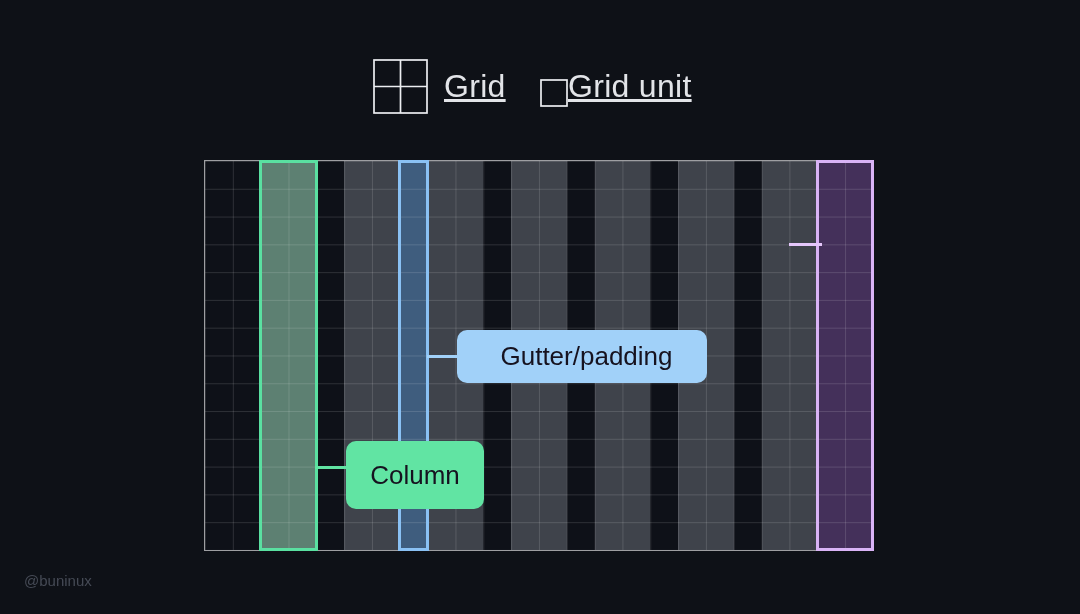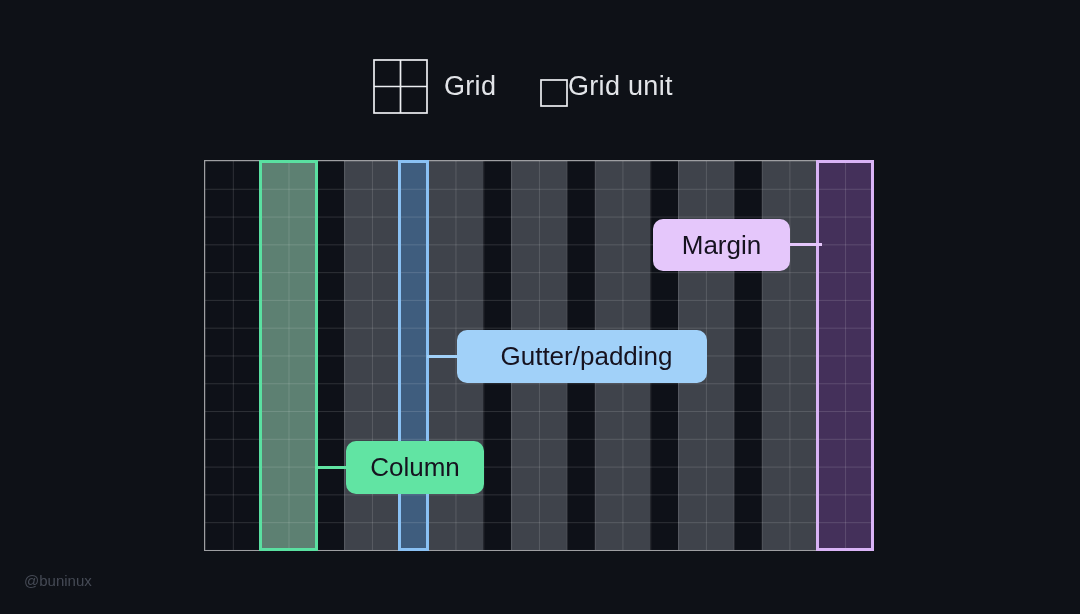--- a/index.html
+++ b/index.html
@@ -9,42 +9,42 @@
     --margin-label-bg:#e5c7fb; --gutter-label-bg:#a1d1f9; --column-label-bg:#61e4a3;
     --watermark-color:#454a55;
   }
   *{box-sizing:border-box; margin:0; padding:0;}
   html,body{background:var(--page-bg);}
   body{font-family:"Liberation Sans", sans-serif;}
   .page{position:relative; width:1080px; height:614px; background:var(--page-bg); overflow:hidden;}
 
   
   .legend-item{position:absolute; display:flex; align-items:center;}
-  .legend-label{color:var(--legend-text); font-size:27px; font-weight:500; letter-spacing:0.3px; line-height:55px;}
+  .legend-label{color:var(--legend-text); font-size:32px; font-weight:500; letter-spacing:0.3px; line-height:55px;text-decoration:underline;}
   .icon-wrap{display:inline-block; line-height:0;}
 
   
   .grid{position:absolute; left:204px; top:160px; width:670px; height:391px;
         border:1px solid var(--grid-border); background:var(--cell-dark);}
   .grid > *{position:absolute;}
   .gray-col{top:0; height:100%; background:var(--cell-gray); z-index:1;}
   .stripe-fill{top:-1px; height:calc(100% + 2px); z-index:2;}
   .stripe-border{top:-1px; height:calc(100% + 2px); z-index:4; background:transparent; border-style:solid; border-width:3px;}
   .gridlines{left:0; top:0; width:100%; height:100%; z-index:3; pointer-events:none;
     background-image:
       linear-gradient(to right, var(--grid-line) 1px, transparent 1px),
       linear-gradient(to bottom, var(--grid-line) 1px, transparent 1px);
     background-size:27.8333px 100%, 100% 27.7857px;}
 
   
   .callout{position:absolute; display:flex; align-items:center; justify-content:center;
            border-radius:10px; color:var(--label-text); font-size:26px; font-weight:500; z-index:6;}
   .callout.margin{left:653px; top:219px; width:137px; height:52px; background:var(--margin-label-bg);}
   .callout.gutter{left:457px; top:330px; width:250px; height:53px; background:var(--gutter-label-bg);padding-left:9px;}
-  .callout.column{left:346px; top:441px; width:138px; height:53px; background:var(--column-label-bg);}
+  .callout.column{left:346px; top:441px; width:138px; height:68px; background:var(--column-label-bg);}
   .connector{position:absolute; height:3px; z-index:5;}
   .connector.margin{left:789px; top:243px; width:33px; background:var(--margin-label-bg);}
   .connector.gutter{left:427px; top:355px; width:31px; background:var(--gutter-label-bg);}
   .connector.column{left:315px; top:466px; width:32px; background:var(--column-label-bg);}
 
   .watermark{position:absolute; left:24px; top:572px; font-size:15px; color:var(--watermark-color);}
 </style>
 </head>
 <body>
 
@@ -83,18 +83,17 @@
       <div class="stripe-fill" style="left: calc(29.1667% - 1.5px); width: calc(4.16667% + 3px); background: rgb(63, 93, 126);"></div>
       <div class="stripe-border" style="left: calc(29.1667% - 1.5px); width: calc(4.16667% + 3px); border-color: rgb(138, 193, 244);"></div>
       <div class="stripe-fill" style="left: calc(91.6667% - 1.5px); width: calc(8.33333% + 3px); background: rgb(68, 48, 90);"></div>
       <div class="stripe-border" style="left: calc(91.6667% - 1.5px); width: calc(8.33333% + 3px); border-color: rgb(217, 179, 246);"></div>
     </div>
 
   <div class="connector margin"></div>
   <div class="connector gutter"></div>
   <div class="connector column"></div>
 
-  <div class="callout margin">Margin</div>
   <div class="callout gutter">Gutter/padding</div>
   <div class="callout column">Column</div>
 
   <div class="watermark">@buninux</div>
 </div>
 
 </body></html>

